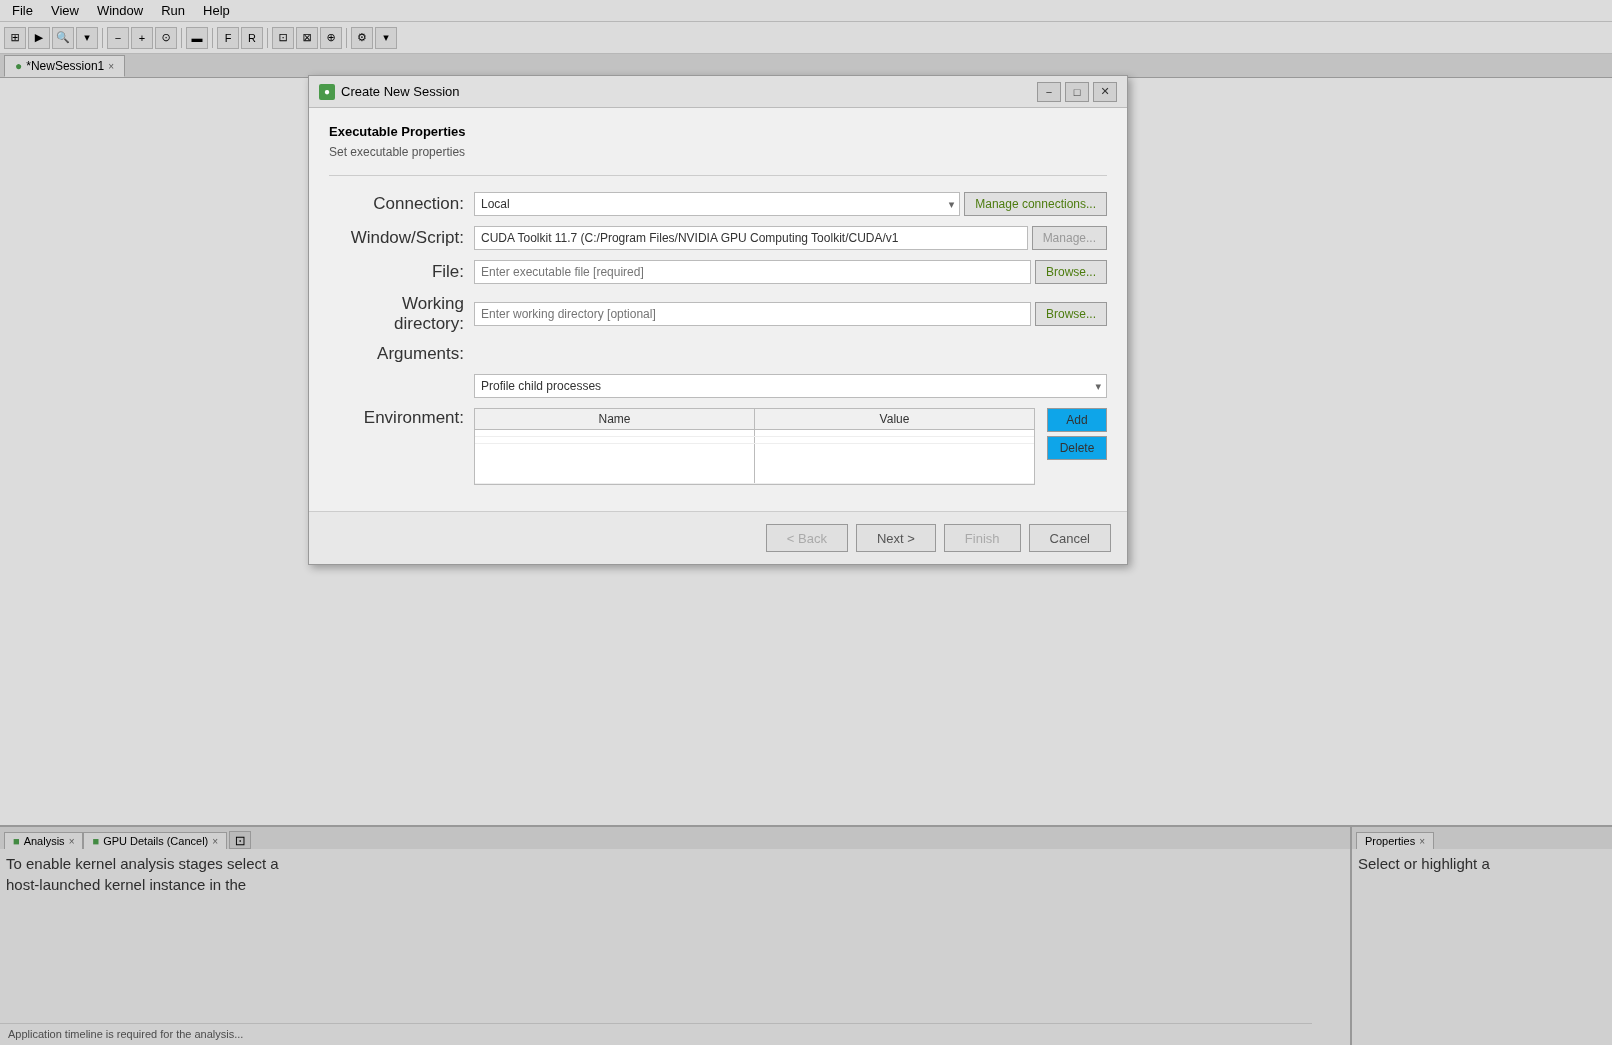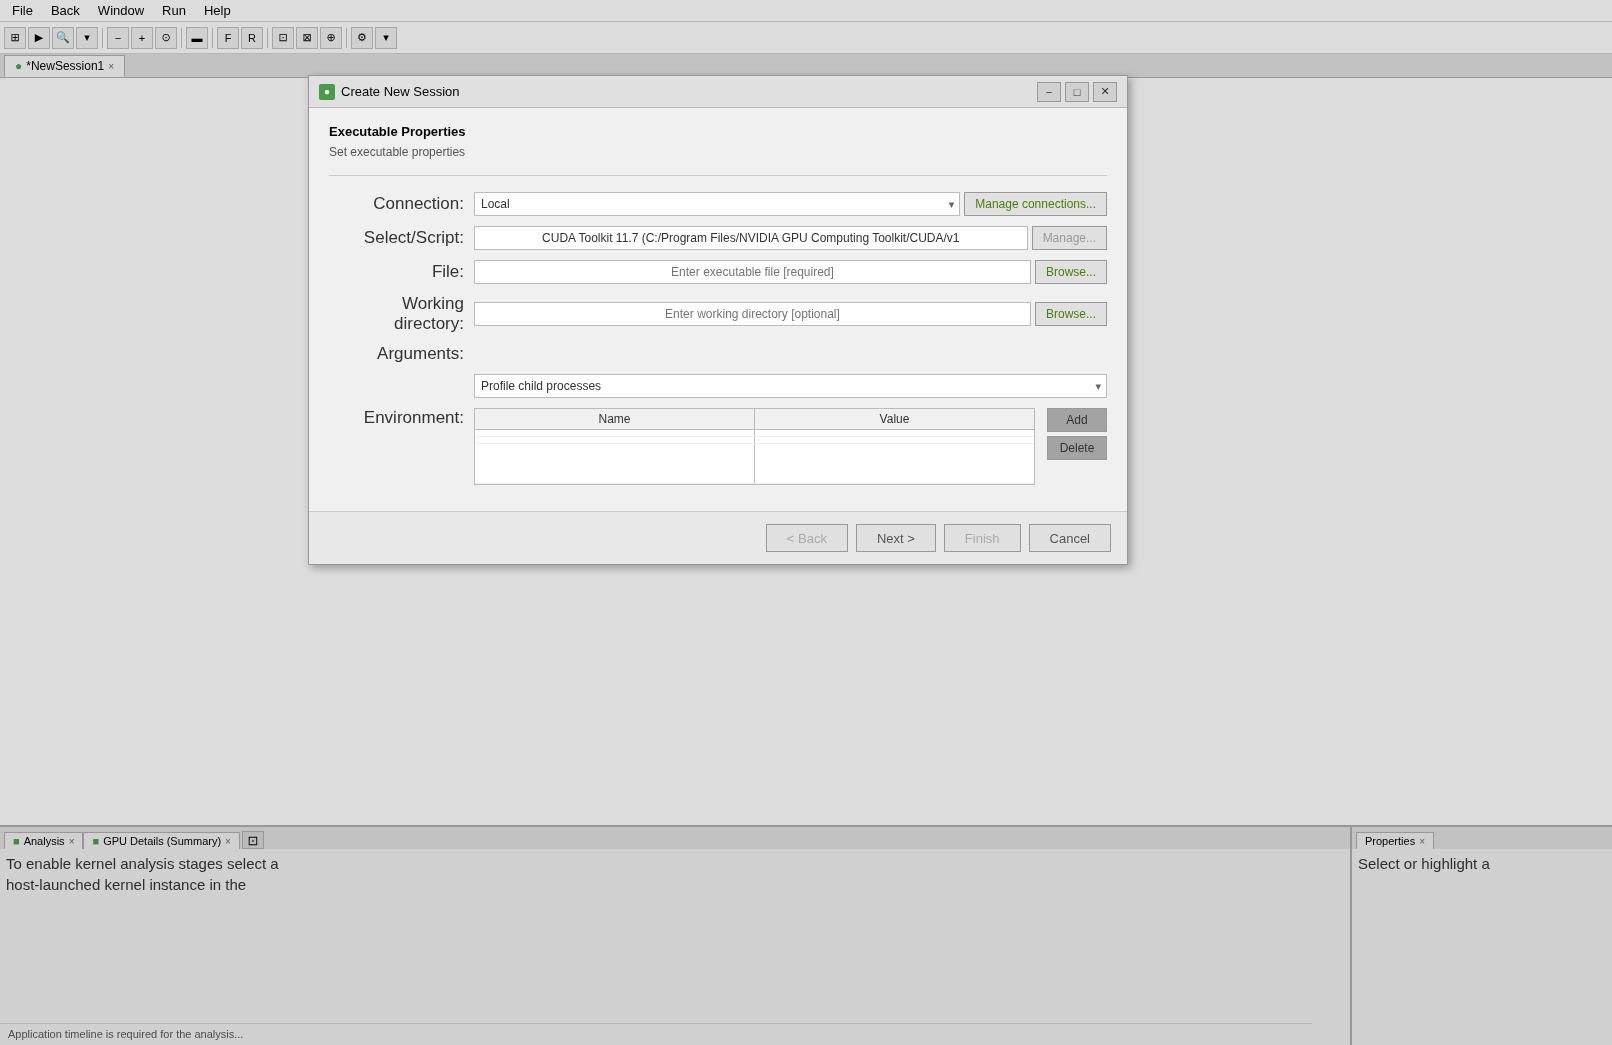--- a/index.html
+++ b/index.html
@@ -273,21 +273,20 @@
     }
     .form-input {
       flex: 1;
       height: 24px;
       padding: 2px 6px;
       border: 1px solid #bbb;
       background: white;
       font-size: 12px;
       color: #333;
       outline: none;
-      text-align: center;
     }
     .form-input.placeholder-style {
       color: #aaa;
     }
     .form-select {
       flex: 1;
       height: 24px;
       padding: 2px 6px;
       border: 1px solid #bbb;
       background: white;
@@ -397,21 +396,21 @@
 
     .env-buttons {
       display: flex;
       flex-direction: column;
       gap: 4px;
       margin-left: 6px;
     }
     .env-button {
       width: 60px;
       height: 24px;
-      background: #a3a3a3;
+      background: #0ea5e9;
       border: 1px solid #999;
       font-size: 12px;
       cursor: pointer;
       color: #333;
     }
 
     
     .dialog-footer {
       padding: 12px 16px;
       border-top: 1px solid #ccc;
@@ -434,21 +433,21 @@
       cursor: not-allowed;
     }
   </style>
 </head>
 <body>
 
 <div class="ide-background"></div>
 
 <div class="menu-bar">
   <span class="menu-item">File</span>
-  <span class="menu-item">Back</span>
+  <span class="menu-item">View</span>
   <span class="menu-item">Window</span>
   <span class="menu-item">Run</span>
   <span class="menu-item">Help</span>
 </div>
 
 <div class="toolbar">
   <div class="toolbar-btn">⊞</div>
   <div class="toolbar-btn">▶</div>
   <div class="toolbar-btn">🔍</div>
   <div class="toolbar-btn">▾</div>
@@ -486,21 +485,21 @@
 <div class="bottom-panels">
   <div class="bottom-panel-left">
     <div class="bottom-panel-tabs">
       <div class="bottom-tab">
         <span style="color:#4a9a4a;">■</span>
         <span>Analysis</span>
         <span style="font-size:10px; color:#666;">×</span>
       </div>
       <div class="bottom-tab">
         <span style="color:#4a9a4a;">■</span>
-        <span>GPU Details (Summary)</span>
+        <span>GPU Details (Cancel)</span>
         <span style="font-size:10px; color:#666;">×</span>
       </div>
       <div style="width:22px; height:18px; background:#d0d0d0; border:1px solid #aaa; display:flex; align-items:center; justify-content:center; cursor:pointer; margin-left:2px;">⊡</div>
     </div>
     <div class="bottom-panel-content">
       <div style="margin-bottom:4px;">
         <span>To enable kernel analysis stages select a</span>
       </div>
       <div>
         <span>host-launched kernel instance in the</span>
@@ -553,21 +552,21 @@
         <div class="select-wrapper">
           <select class="form-select">
             <option>Local</option>
           </select>
         </div>
         <button class="form-button">Manage connections...</button>
       </div>
     </div>
 
     <div class="form-row">
-      <div class="form-label">Select/Script:</div>
+      <div class="form-label">Window/Script:</div>
       <div class="form-control-group">
         <input class="form-input" type="text" value="CUDA Toolkit 11.7 (C:/Program Files/NVIDIA GPU Computing Toolkit/CUDA/v1" style="">
         <button class="form-button disabled">Manage...</button>
       </div>
     </div>
 
     <div class="form-row">
       <div class="form-label">File:</div>
       <div class="form-control-group">
         <input class="form-input placeholder-style" type="text" placeholder="Enter executable file [required]" style="">

